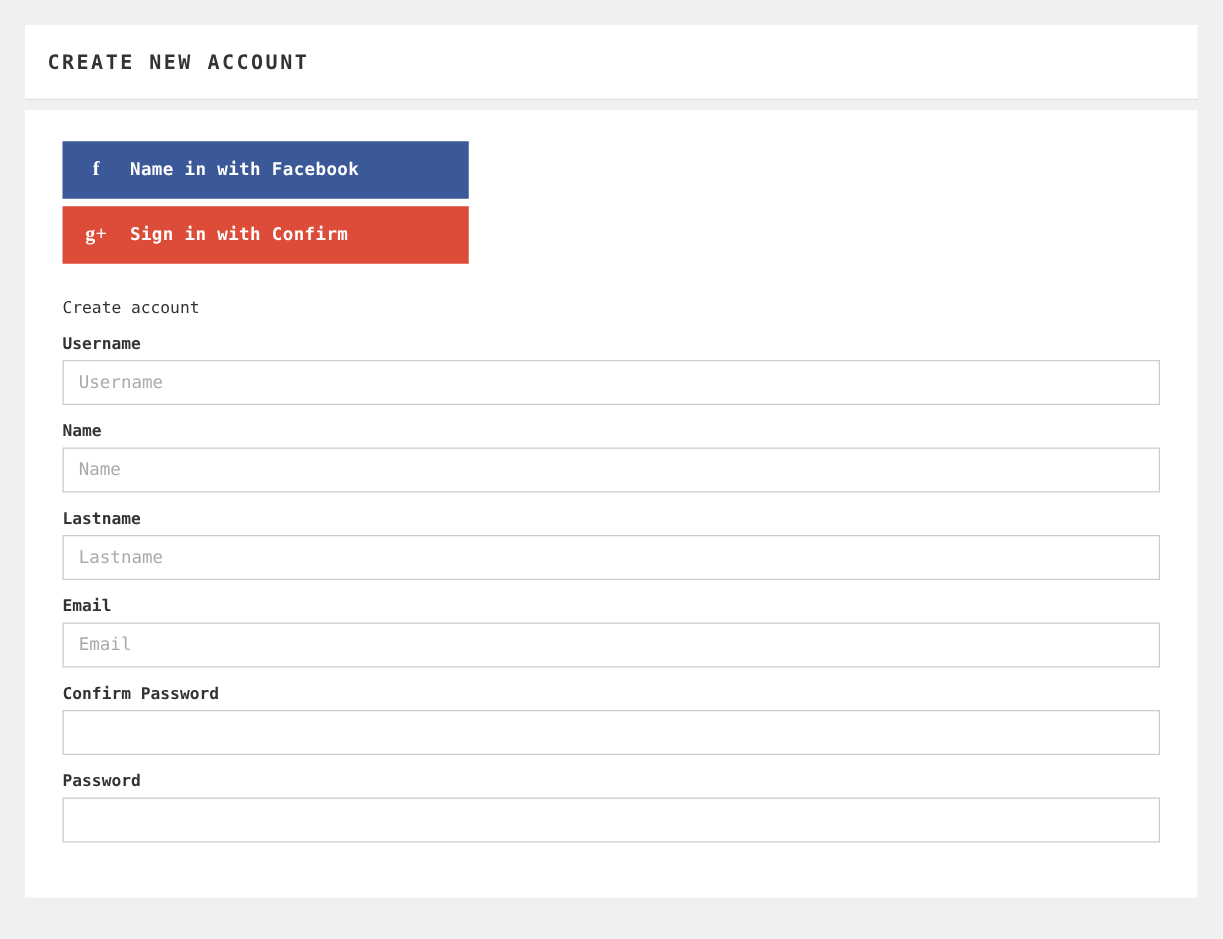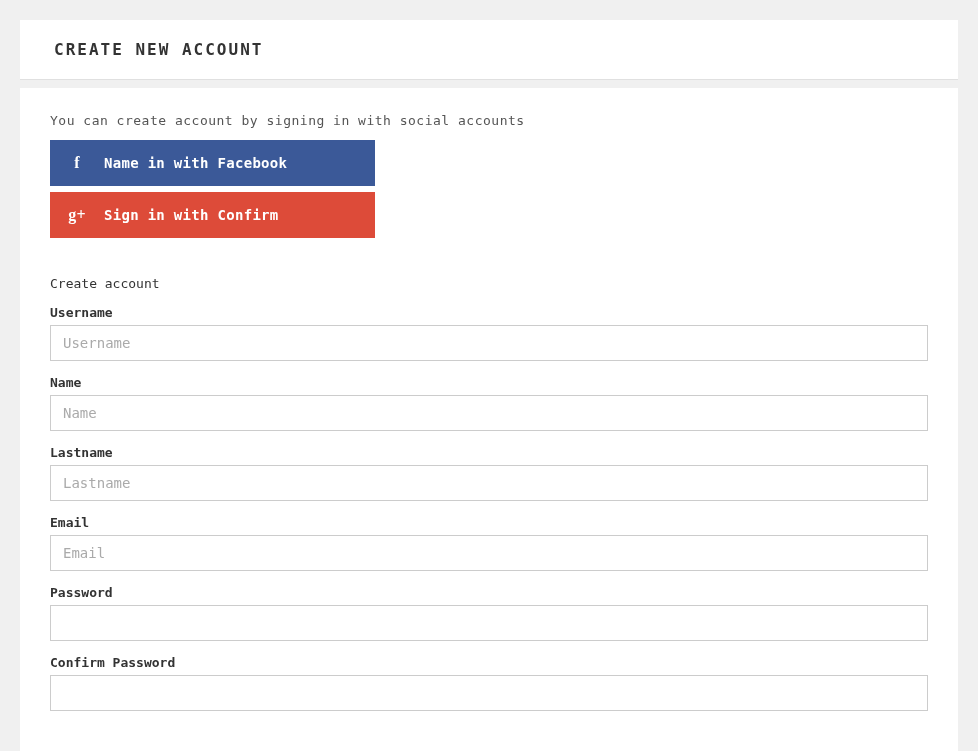--- a/index.html
+++ b/index.html
@@ -18,21 +18,21 @@
       padding: 20px;
     }
 
     .page-wrapper {
       width: 978px;
       background: #f0f0f0;
     }
 
     .header-section {
       background: #ffffff;
-      padding: 20px 34px;
+      padding: 20px 18px;
       border-bottom: 1px solid #e0e0e0;
     }
 
     .page-title {
       font-size: 16px;
       font-weight: bold;
       color: #333;
       letter-spacing: 2px;
       font-family: monospace;
     }
@@ -84,21 +84,21 @@
       justify-content: center;
       width: 26px;
       height: 26px;
       margin-right: 14px;
       font-size: 16px;
       font-weight: bold;
       font-family: serif;
     }
 
     .divider-section {
-      margin-top: 38px;
+      margin-top: 28px;
     }
 
     .create-account-label {
       font-size: 13px;
       color: #333;
       font-family: monospace;
       margin-bottom: 14px;
     }
 
     .form-group {
@@ -134,21 +134,20 @@
 <body>
 
 <div class="page-wrapper">
 
   <div class="header-section">
     <h1 class="page-title">CREATE NEW ACCOUNT</h1>
   </div>
 
   <div class="main-content">
 
-    <p class="social-intro-text">You can create account by signing in with social accounts</p>
 
     <button class="social-btn facebook-btn">
       <span class="social-icon">f</span>
       <span>Name in with Facebook</span>
     </button>
 
     <button class="social-btn google-btn">
       <span class="social-icon">g+</span>
       <span>Sign in with Confirm</span>
     </button>
@@ -171,24 +170,24 @@
         <label class="form-label">Lastname</label>
         <input class="form-input" type="text" placeholder="Lastname" style="">
       </div>
 
       <div class="form-group">
         <label class="form-label">Email</label>
         <input class="form-input" type="email" placeholder="Email" style="">
       </div>
 
       <div class="form-group">
-        <label class="form-label">Password</label>
+        <label class="form-label">Confirm Password</label>
         <input class="form-input" type="password" placeholder="" style="">
       </div>
 
       <div class="form-group">
-        <label class="form-label">Confirm Password</label>
+        <label class="form-label">Password</label>
         <input class="form-input" type="password" placeholder="" style="">
       </div>
 
     </div>
   </div>
 </div>
 
 </body></html>

